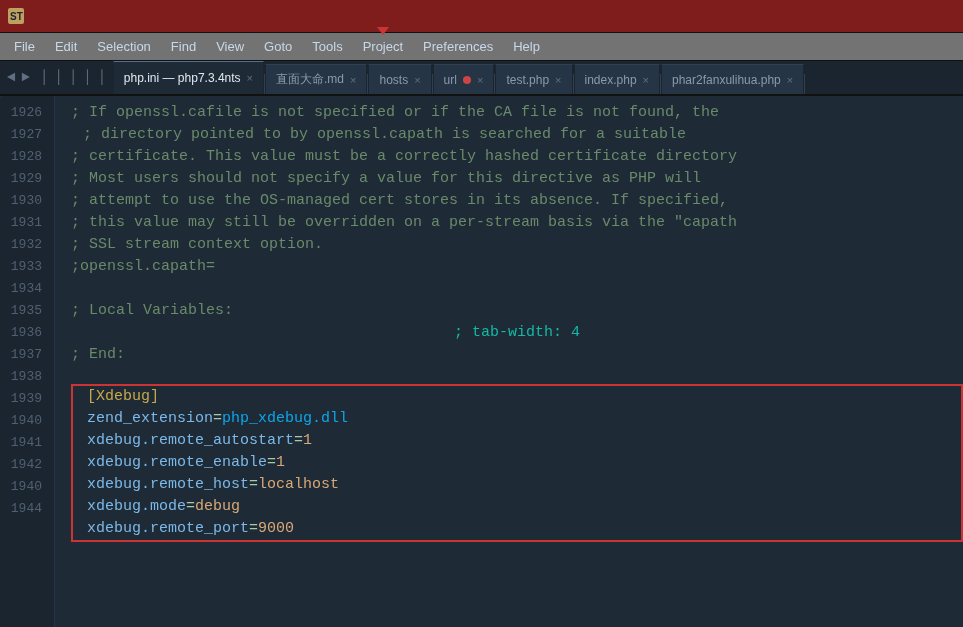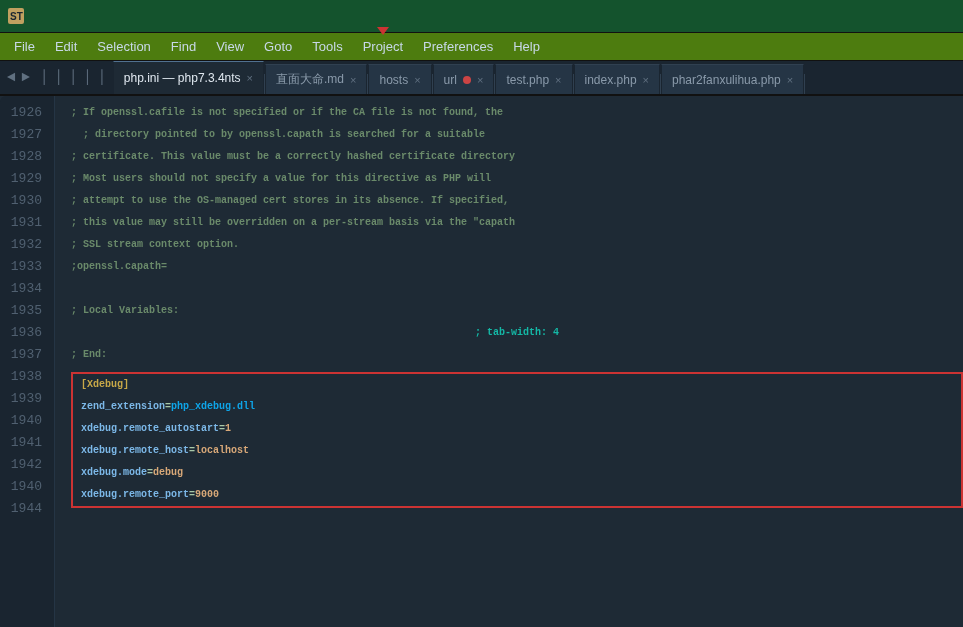--- a/index.html
+++ b/index.html
@@ -7,21 +7,21 @@
       width: 963px;
       height: 627px;
       background: #1e2a35;
       font-family: 'Courier New', Consolas, monospace;
       overflow: hidden;
       user-select: none;
     }
 
     
     #title-bar {
-      background: #14532d;
+      background: #7f1d1d;
       height: 30px;
       display: flex;
       align-items: center;
       padding: 16px 8px;
       border-bottom: 1px solid #111;
     }
     #title-bar-icon {
       width: 16px;
       height: 16px;
       margin-right: 6px;
@@ -32,21 +32,21 @@
       font-size: 12px;
     }
     #title-bar-text {
       color: #a8b8c8;
       font-size: 12px;
       font-family: Arial, sans-serif;
     }
 
     
     #menu-bar {
-      background: #4d7c0f;
+      background: #737373;
       height: 28px;
       display: flex;
       align-items: center;
       padding: 0 4px;
       border-bottom: 1px solid #111;
     }
     .menu-item {
       color: #c8d8e8;
       font-size: 13px;
       font-family: Arial, sans-serif;
@@ -162,26 +162,25 @@
       padding-right: 12px;
       padding-left: 6px;
       font-family: 'Courier New', monospace;
     }
     #code-area {
       flex: 1;
       padding: 6px 0 6px 16px;
       overflow: hidden;
     }
     .code-line {
-      font-size: 10px;
+      font-size: 15px;
       line-height: 22px;
       color: #a8b8c8;
       white-space: nowrap;
       font-family: 'Courier New', Consolas, monospace;
-      font-weight: bold;
     }
   </style>
 </head>
 <body>
 
 <div id="title-bar">
   <div id="title-bar-icon">
     <svg width="16" height="16" viewBox="0 0 16 16">
       <rect width="16" height="16" rx="2" fill="#c0a060"></rect>
       <text x="2" y="12" font-size="10" fill="#1a2530" font-family="Arial" font-weight="bold">ST</text>
@@ -283,22 +282,23 @@
       <div class="code-line" style="color: rgb(106, 138, 106);">; certificate. This value must be a correctly hashed certificate directory</div>
       <div class="code-line" style="color: rgb(106, 138, 106);">; Most users should not specify a value for this directive as PHP will</div>
       <div class="code-line" style="color: rgb(106, 138, 106);">; attempt to use the OS-managed cert stores in its absence. If specified,</div>
       <div class="code-line" style="color: rgb(106, 138, 106);">; this value may still be overridden on a per-stream basis via the "capath</div>
       <div class="code-line" style="color: rgb(106, 138, 106);">; SSL stream context option.</div>
       <div class="code-line" style="color: rgb(106, 138, 106);">;openssl.capath=</div>
       <div class="code-line">&nbsp;</div>
       <div class="code-line" style="color: rgb(106, 138, 106);">; Local Variables:</div>
       <div class="code-line" style="color: #14b8a6; text-align: center;">; tab-width: 4</div>
       <div class="code-line" style="color: rgb(106, 138, 106);">; End:</div>
-      <div style="border: 2px solid rgb(204, 51, 51); margin-top: 6px; padding-left: 8px;">
+      <div style="border: 2px solid rgb(204, 51, 51); margin-top: 18px; padding-left: 14px;">
         <div class="code-line" style="color: rgb(200, 168, 72);">[Xdebug]</div>
         <div class="code-line"><span style="color: rgb(124, 184, 232);">zend_extension</span><span style="color: rgb(168, 200, 168);">=</span><span style="color: #0ea5e9;">php_xdebug.dll</span></div>
         <div class="code-line"><span style="color: rgb(124, 184, 232);">xdebug.remote_autostart</span><span style="color: rgb(168, 200, 168);">=</span><span style="color: rgb(216, 168, 120);">1</span></div>
+        <div class="code-line"><span style="color: rgb(124, 184, 232);">xdebug.remote_enable</span><span style="color: rgb(168, 200, 168);">=</span><span style="color: rgb(216, 168, 120);">1</span></div>
         <div class="code-line"><span style="color: rgb(124, 184, 232);">xdebug.remote_host</span><span style="color: rgb(168, 200, 168);">=</span><span style="color: rgb(216, 168, 120);">localhost</span></div>
         <div class="code-line"><span style="color: rgb(124, 184, 232);">xdebug.mode</span><span style="color: rgb(168, 200, 168);">=</span><span style="color: rgb(216, 168, 120);">debug</span></div>
         <div class="code-line"><span style="color: rgb(124, 184, 232);">xdebug.remote_port</span><span style="color: rgb(168, 200, 168);">=</span><span style="color: rgb(216, 168, 120);">9000</span></div>
       </div>
     </div>
 </div>
 
 </body></html>

